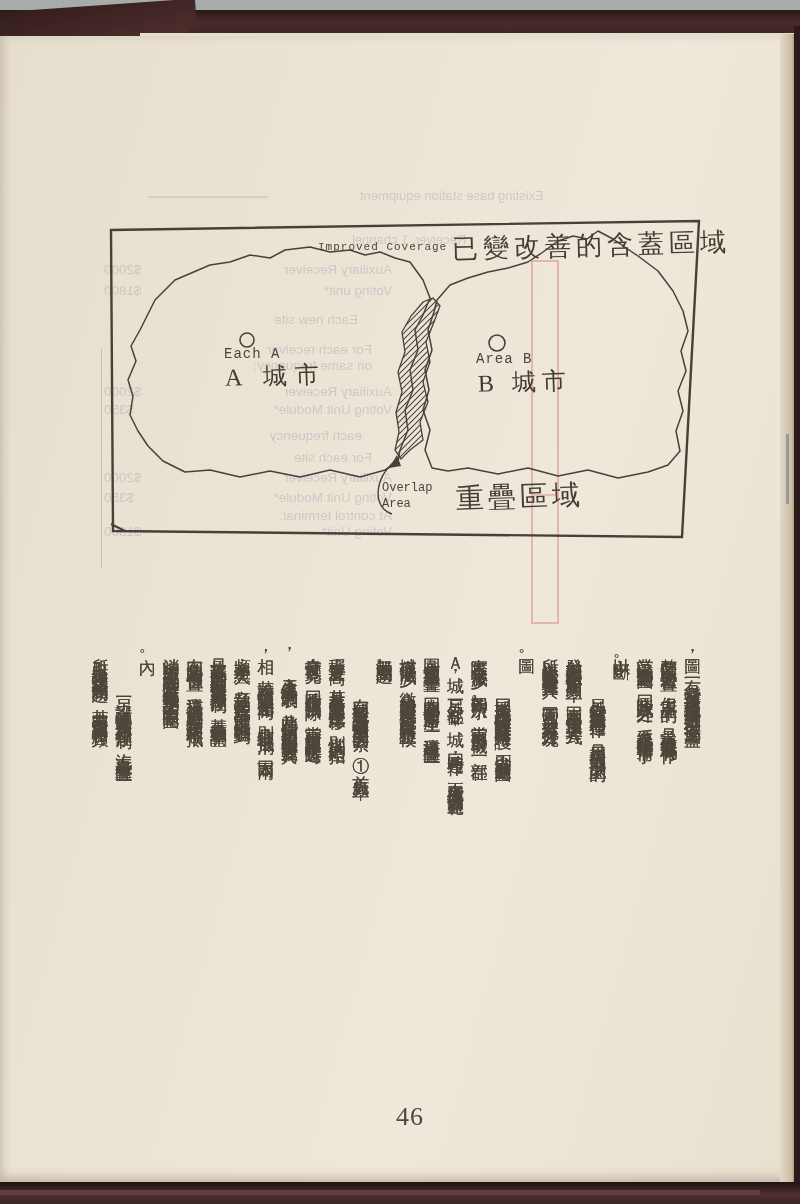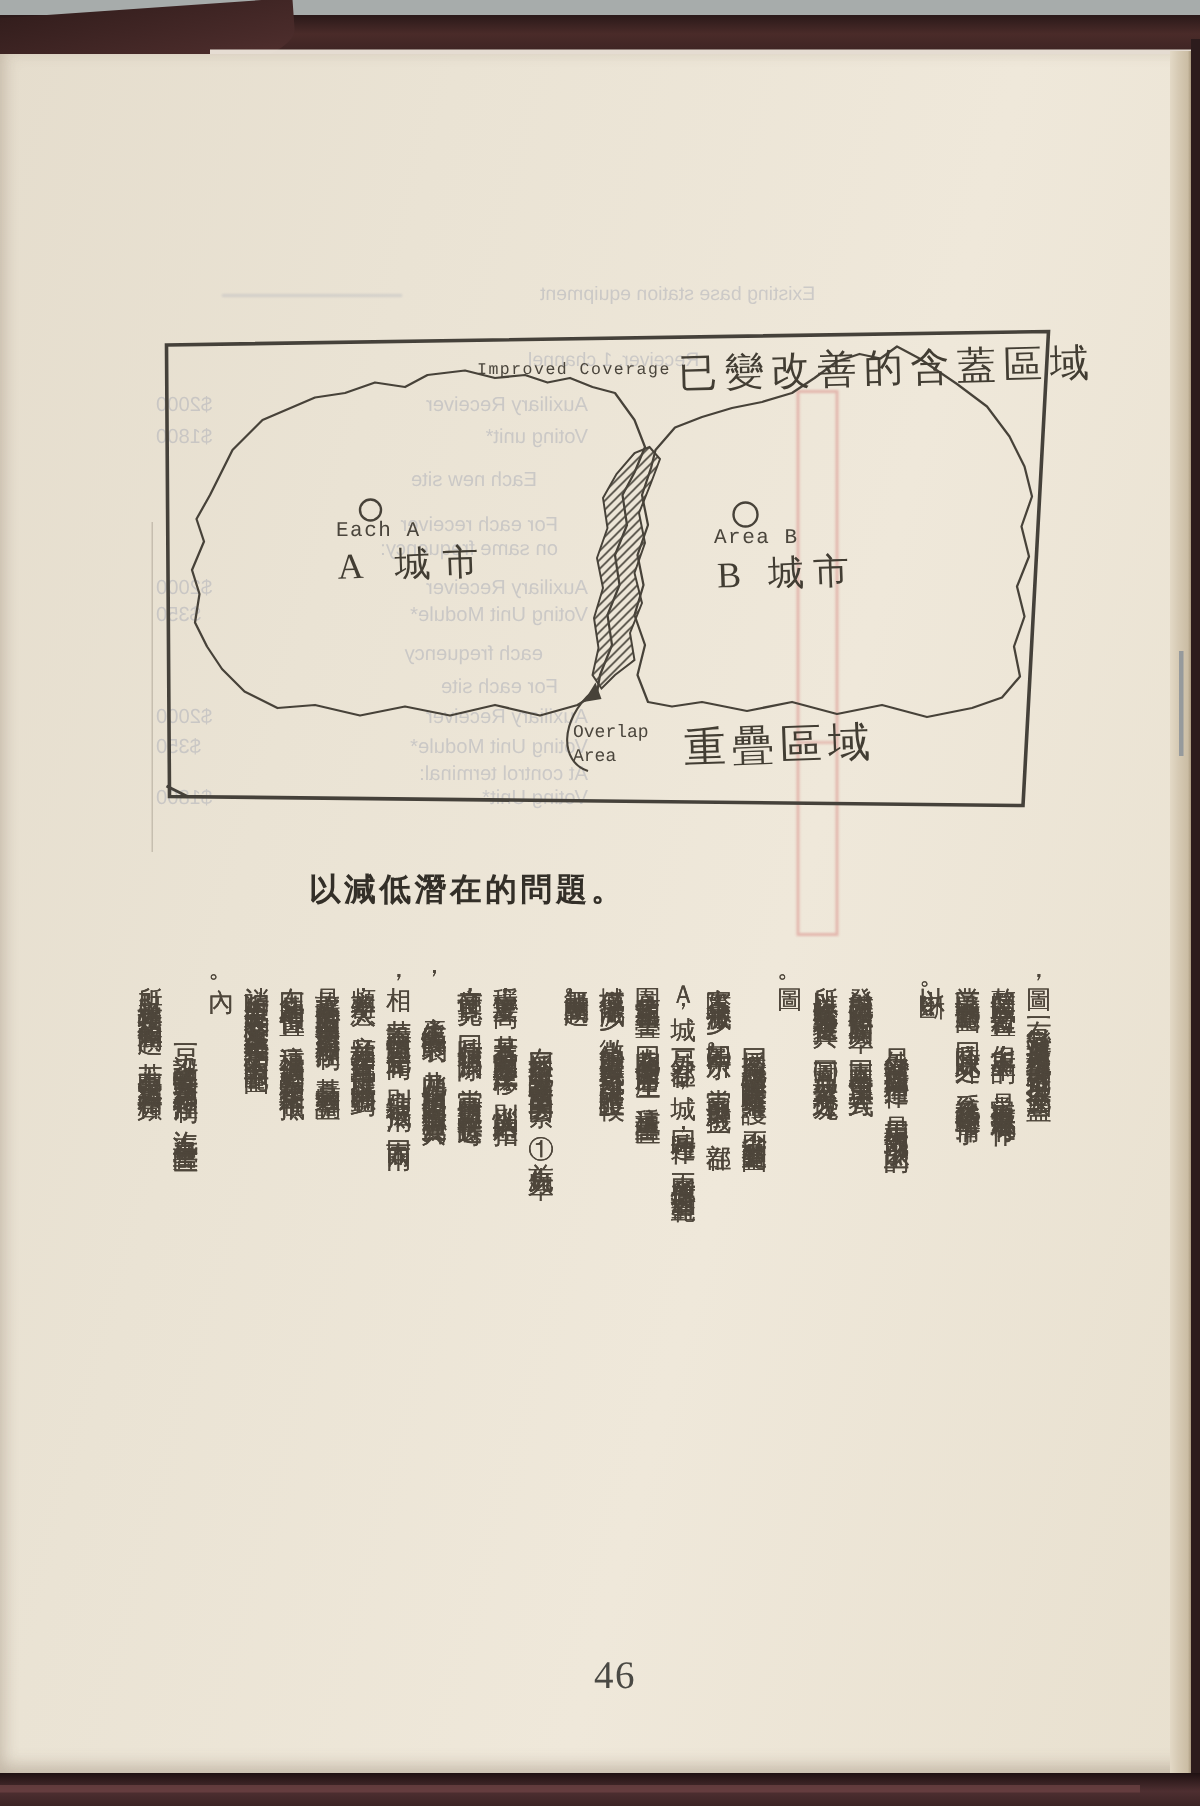--- a/index.html
+++ b/index.html
@@ -144,21 +144,20 @@
   <div class="abs typed town-a-en">Each A</div>
   <div class="abs hand town-a-zh">A 城市</div>
   <div class="abs typed town-b-en">Area B</div>
   <div class="abs hand town-b-zh">B 城市</div>
   <div class="abs typed overlap-en">
     <span>Overlap</span>
     <span class="l2">Area</span>
   </div>
   <div class="abs hand overlap-zh">重疊區域</div>
 
-  <div class="abs caption cap2">以減低潛在的問題。</div>
 
   <div class="abs body-block">
     <div class="vcol">圖，有一變通辦法是遷移現用發射機到可提供完全涵蓋</div>
     <div class="vcol">整個區域之新位置，但所不幸的，是常導致減低現有作</div>
     <div class="vcol">業區域涵蓋範圍，同時除此之外，系統遷移時傳播需予</div>
     <div class="vcol">以中斷。</div>
     <div class="vcol indent">另外變通辦法爲同播運作，是用兩部或兩部以上的</div>
     <div class="vcol">發射機同時工作於相同頻率。因兩基臺使用上述方式，</div>
     <div class="vcol">所以接收機必須被選擇其一，圖㈣爲一典型系統之方塊</div>
     <div class="vcol">圖。</div>

